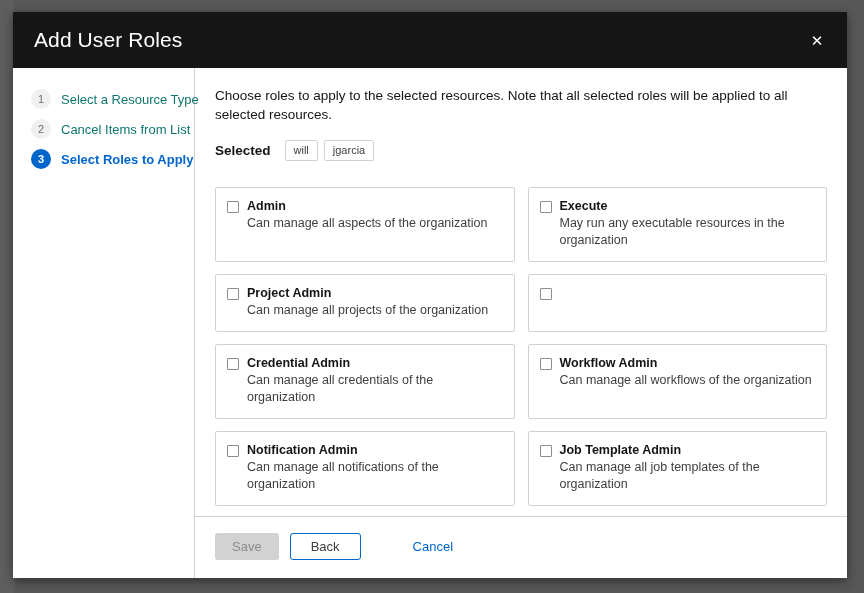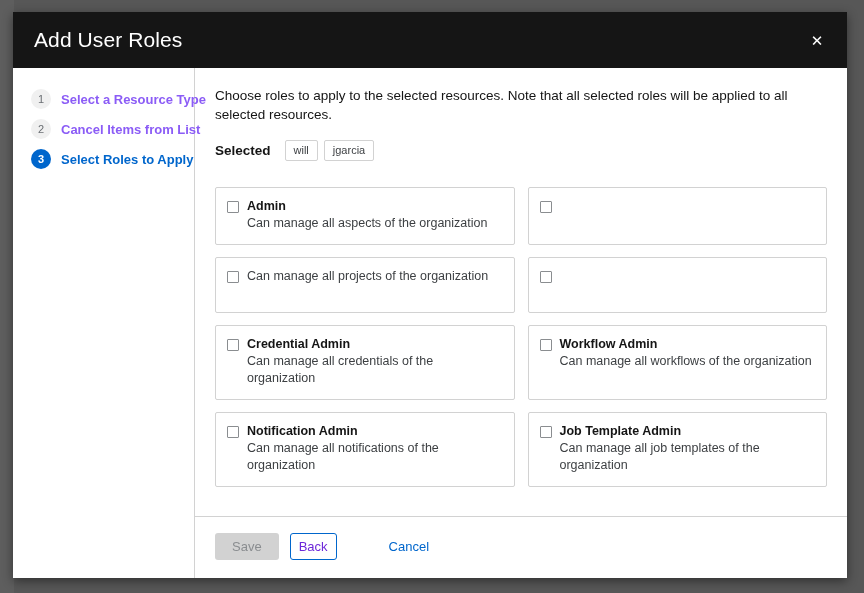--- a/index.html
+++ b/index.html
@@ -116,23 +116,22 @@
     justify-content: center;
     font-family: "Liberation Sans", sans-serif;
   }
   .wizard-step.current .step-num {
     background: #0066cc;
     color: #ffffff;
     font-weight: bold;
   }
   .step-label {
     font-size: 13px;
-    color: #8b5cf6;
+    color: #0f766e;
     white-space: nowrap;
-    font-weight: bold;
   }
   .wizard-step.current .step-label {
     color: #0066cc;
     font-weight: bold;
   }
 
   
   #content-col {
     flex: 1 1 auto;
     display: flex;
@@ -250,25 +249,25 @@
     border: none;
     border-radius: 3px;
     font-size: 13px;
     padding: 6px 17px;
     cursor: default;
     font-family: "Liberation Sans", sans-serif;
     text-align: right;
   }
   #back-button {
     background: #ffffff;
-    color: #6d28d9;
+    color: #404040;
     border: 1px solid #0066cc;
     border-radius: 3px;
     font-size: 13px;
-    padding: 5px 8px;
+    padding: 5px 20px;
     cursor: pointer;
     font-family: "Liberation Sans", sans-serif;
   }
   #cancel-button {
     background: transparent;
     color: #0066cc;
     border: none;
     font-size: 13px;
     padding: 6px 14px;
     margin-left: 27px;
@@ -324,24 +323,29 @@
         <div id="roles-grid">
             <label class="role-card">
               <input type="checkbox" class="role-checkbox" style="">
               <span class="role-texts">
                 <span class="role-name" style="display: block;">Admin</span>
                 <span class="role-desc" style="display: block;">Can manage all aspects of the organization</span>
               </span>
             </label>
             <label class="role-card">
               <input type="checkbox" class="role-checkbox" style="">
-            </label>
-            <label class="role-card">
-              <input type="checkbox" class="role-checkbox" style="">
-              <span class="role-texts">
+              <span class="role-texts">
+                <span class="role-name" style="display: block;">Execute</span>
+                <span class="role-desc" style="display: block;">May run any executable resources in the organization</span>
+              </span>
+            </label>
+            <label class="role-card">
+              <input type="checkbox" class="role-checkbox" style="">
+              <span class="role-texts">
+                <span class="role-name" style="display: block;">Project Admin</span>
                 <span class="role-desc" style="display: block;">Can manage all projects of the organization</span>
               </span>
             </label>
             <label class="role-card">
               <input type="checkbox" class="role-checkbox" style="">
             </label>
             <label class="role-card">
               <input type="checkbox" class="role-checkbox" style="">
               <span class="role-texts">
                 <span class="role-name" style="display: block;">Credential Admin</span>

